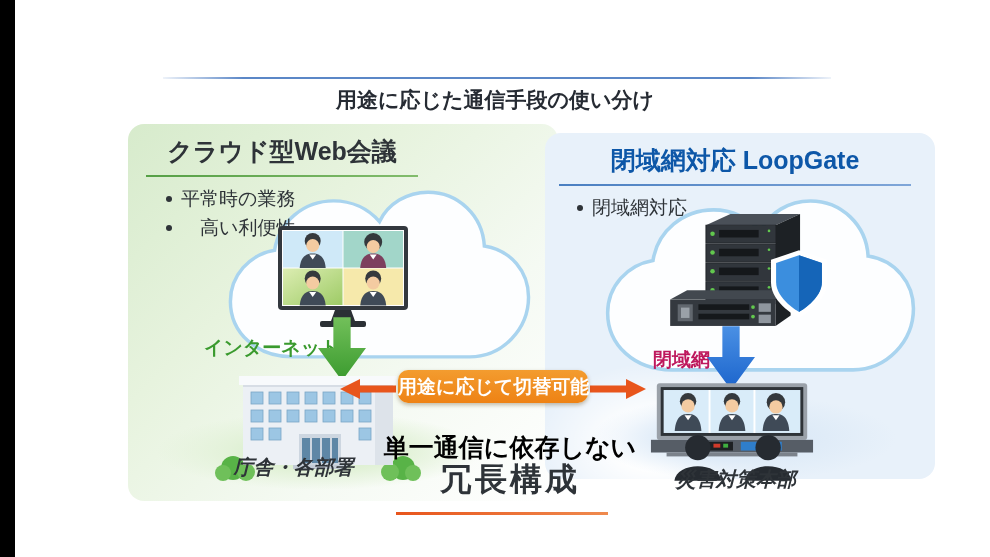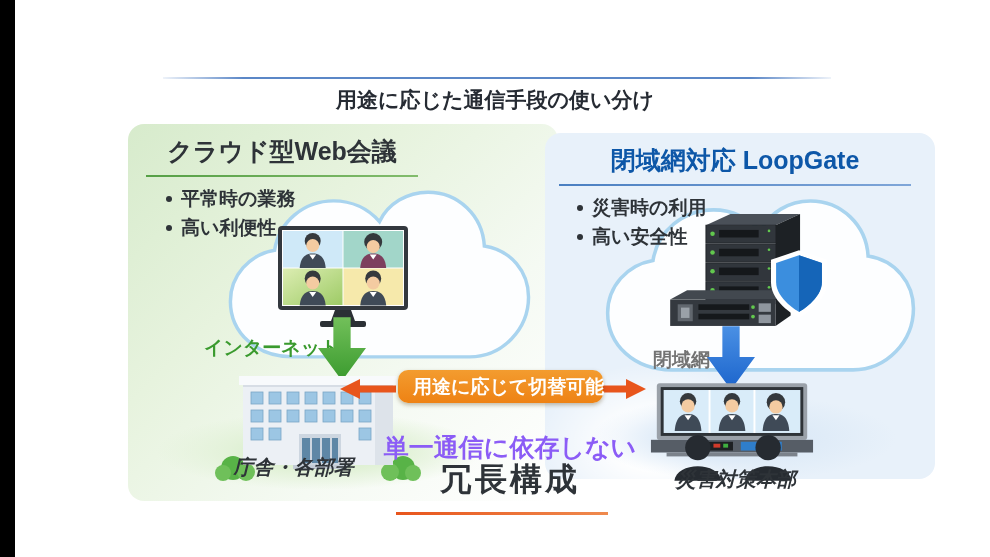--- a/index.html
+++ b/index.html
@@ -28,48 +28,48 @@
     background:radial-gradient(closest-side,#ffffff 30%,rgba(255,255,255,0) 100%);}
 
   .panel-hd{font-weight:800;font-size:25px;text-align:center;white-space:nowrap;}
   .hd-left{left:18px;top:11px;width:272px;color:#2e3338;}
   .hd-rule-left{left:18px;top:51px;width:272px;height:2px;
     background:linear-gradient(90deg,#56a046,#82bc6c);}
   .hd-right{left:14px;top:11px;width:352px;color:#0d57a8;}
   .hd-rule-right{left:14px;top:51px;width:352px;height:2px;
     background:linear-gradient(90deg,#4a7fc1,#7fa6d8);}
 
-  ul.bullets{list-style:none;margin:0;padding:0;font-size:19px;font-weight:700;color:#2e3338;}
+  ul.bullets{list-style:none;margin:0;padding:0;font-size:19px;font-weight:400;color:#2e3338;text-align:right;}
   ul.bullets li{position:relative;padding-left:17px;line-height:29px;white-space:nowrap;}
   ul.bullets li::before{content:"";position:absolute;left:2px;top:12px;width:6px;height:6px;
     border-radius:50%;background:#2e3338;}
   .bullets-left{left:36px;top:60px;}
   .bullets-right{left:30px;top:60px;}
 
   .net-label{font-size:19px;font-weight:800;white-space:nowrap;}
   .net-label-left{left:76px;top:211px;color:#3a9a2e;}
-  .net-label-right{left:108px;top:214px;color:#737373;}
+  .net-label-right{left:108px;top:214px;color:#be185d;}
 
   .site-label{font-size:20px;font-weight:800;text-align:center;white-space:nowrap;font-style:italic;}
   .site-left{left:58px;top:330px;width:215px;}
   .site-right{left:96px;top:333px;width:190px;}
 
   .ground-left{left:28px;top:288px;width:325px;height:78px;
     background:radial-gradient(closest-side,#cdeabc 0%,#e3f2d9 55%,rgba(255,255,255,0) 100%);
     border-radius:50%;}
   .ground-right{left:46px;top:262px;width:305px;height:86px;
     background:radial-gradient(closest-side,#d6e6f6 0%,#e0ecf8 55%,rgba(232,241,250,0) 100%);
     border-radius:50%;}
 
   
   .switch-badge{left:398px;top:370px;width:190px;height:33px;border-radius:10px;
     background:linear-gradient(180deg,#f39c2f,#ee8214);color:#fff;font-size:19px;font-weight:800;
-    text-align:center;line-height:33px;box-shadow:0 2px 4px rgba(90,60,10,.35);white-space:nowrap;z-index:6;padding-left:15px;}
+    text-align:center;line-height:33px;box-shadow:0 2px 4px rgba(90,60,10,.35);white-space:nowrap;z-index:6;}
   .summary-1{left:360px;top:431px;width:300px;text-align:center;font-size:25px;font-weight:800;
-    color:#8b5cf6;white-space:nowrap;z-index:6;}
+    color:#000000;white-space:nowrap;z-index:6;}
   .summary-2{left:360px;top:458px;width:300px;text-align:center;font-size:32px;font-weight:800;
     color:#2e3338;letter-spacing:3px;white-space:nowrap;z-index:6;}
   .summary-rule{left:396px;top:512px;width:212px;height:3px;z-index:6;
     background:linear-gradient(90deg,#e8551c,#ef8a4e);}
   .z5{z-index:5;}
 </style>
 </head>
 <body>
 
 <div id="stage">
@@ -199,22 +199,21 @@
     <div class="abs panel-hd hd-right">閉域網対応 LoopGate</div>
     <div class="abs hd-rule-right"></div>
 
     <svg class="abs" style="left:52px;top:58px;width:320px;height:196px;" viewBox="0 0 360 210">
       <path d="M84 196 C 42 196, 12 168, 12 132 C 12 102, 34 78, 63 73 C 68 40, 97 16, 131 16
                C 152 16, 171 25, 184 40 C 194 19, 216 6, 240 6 C 275 6, 303 33, 305 68
                C 336 73, 356 98, 356 127 C 356 164, 326 196, 288 196 Z" fill="#fdfeff" stroke="#a9d4ef" stroke-width="4"></path>
     </svg>
 
     <ul class="abs bullets bullets-right">
-      <li>災害時の利用</li>
-      <li>高い安全性</li>
+      <li>閉域網対応</li>
     </ul>
 
     <svg class="abs" style="left:112px;top:76px;width:160px;height:120px;" viewBox="0 0 170 125">
       <polygon points="52,16 78,4 152,4 126,16" fill="#4a5058"></polygon>
       <polygon points="126,16 152,4 152,88 126,100" fill="#1d2125"></polygon>
       <g>
         <rect x="52" y="16" width="74" height="19" fill="#31363c" stroke="#202429" stroke-width="1"></rect>
         <rect x="52" y="36" width="74" height="19" fill="#31363c" stroke="#202429" stroke-width="1"></rect>
         <rect x="52" y="56" width="74" height="19" fill="#31363c" stroke="#202429" stroke-width="1"></rect>
         <rect x="52" y="76" width="74" height="19" fill="#31363c" stroke="#202429" stroke-width="1"></rect>

